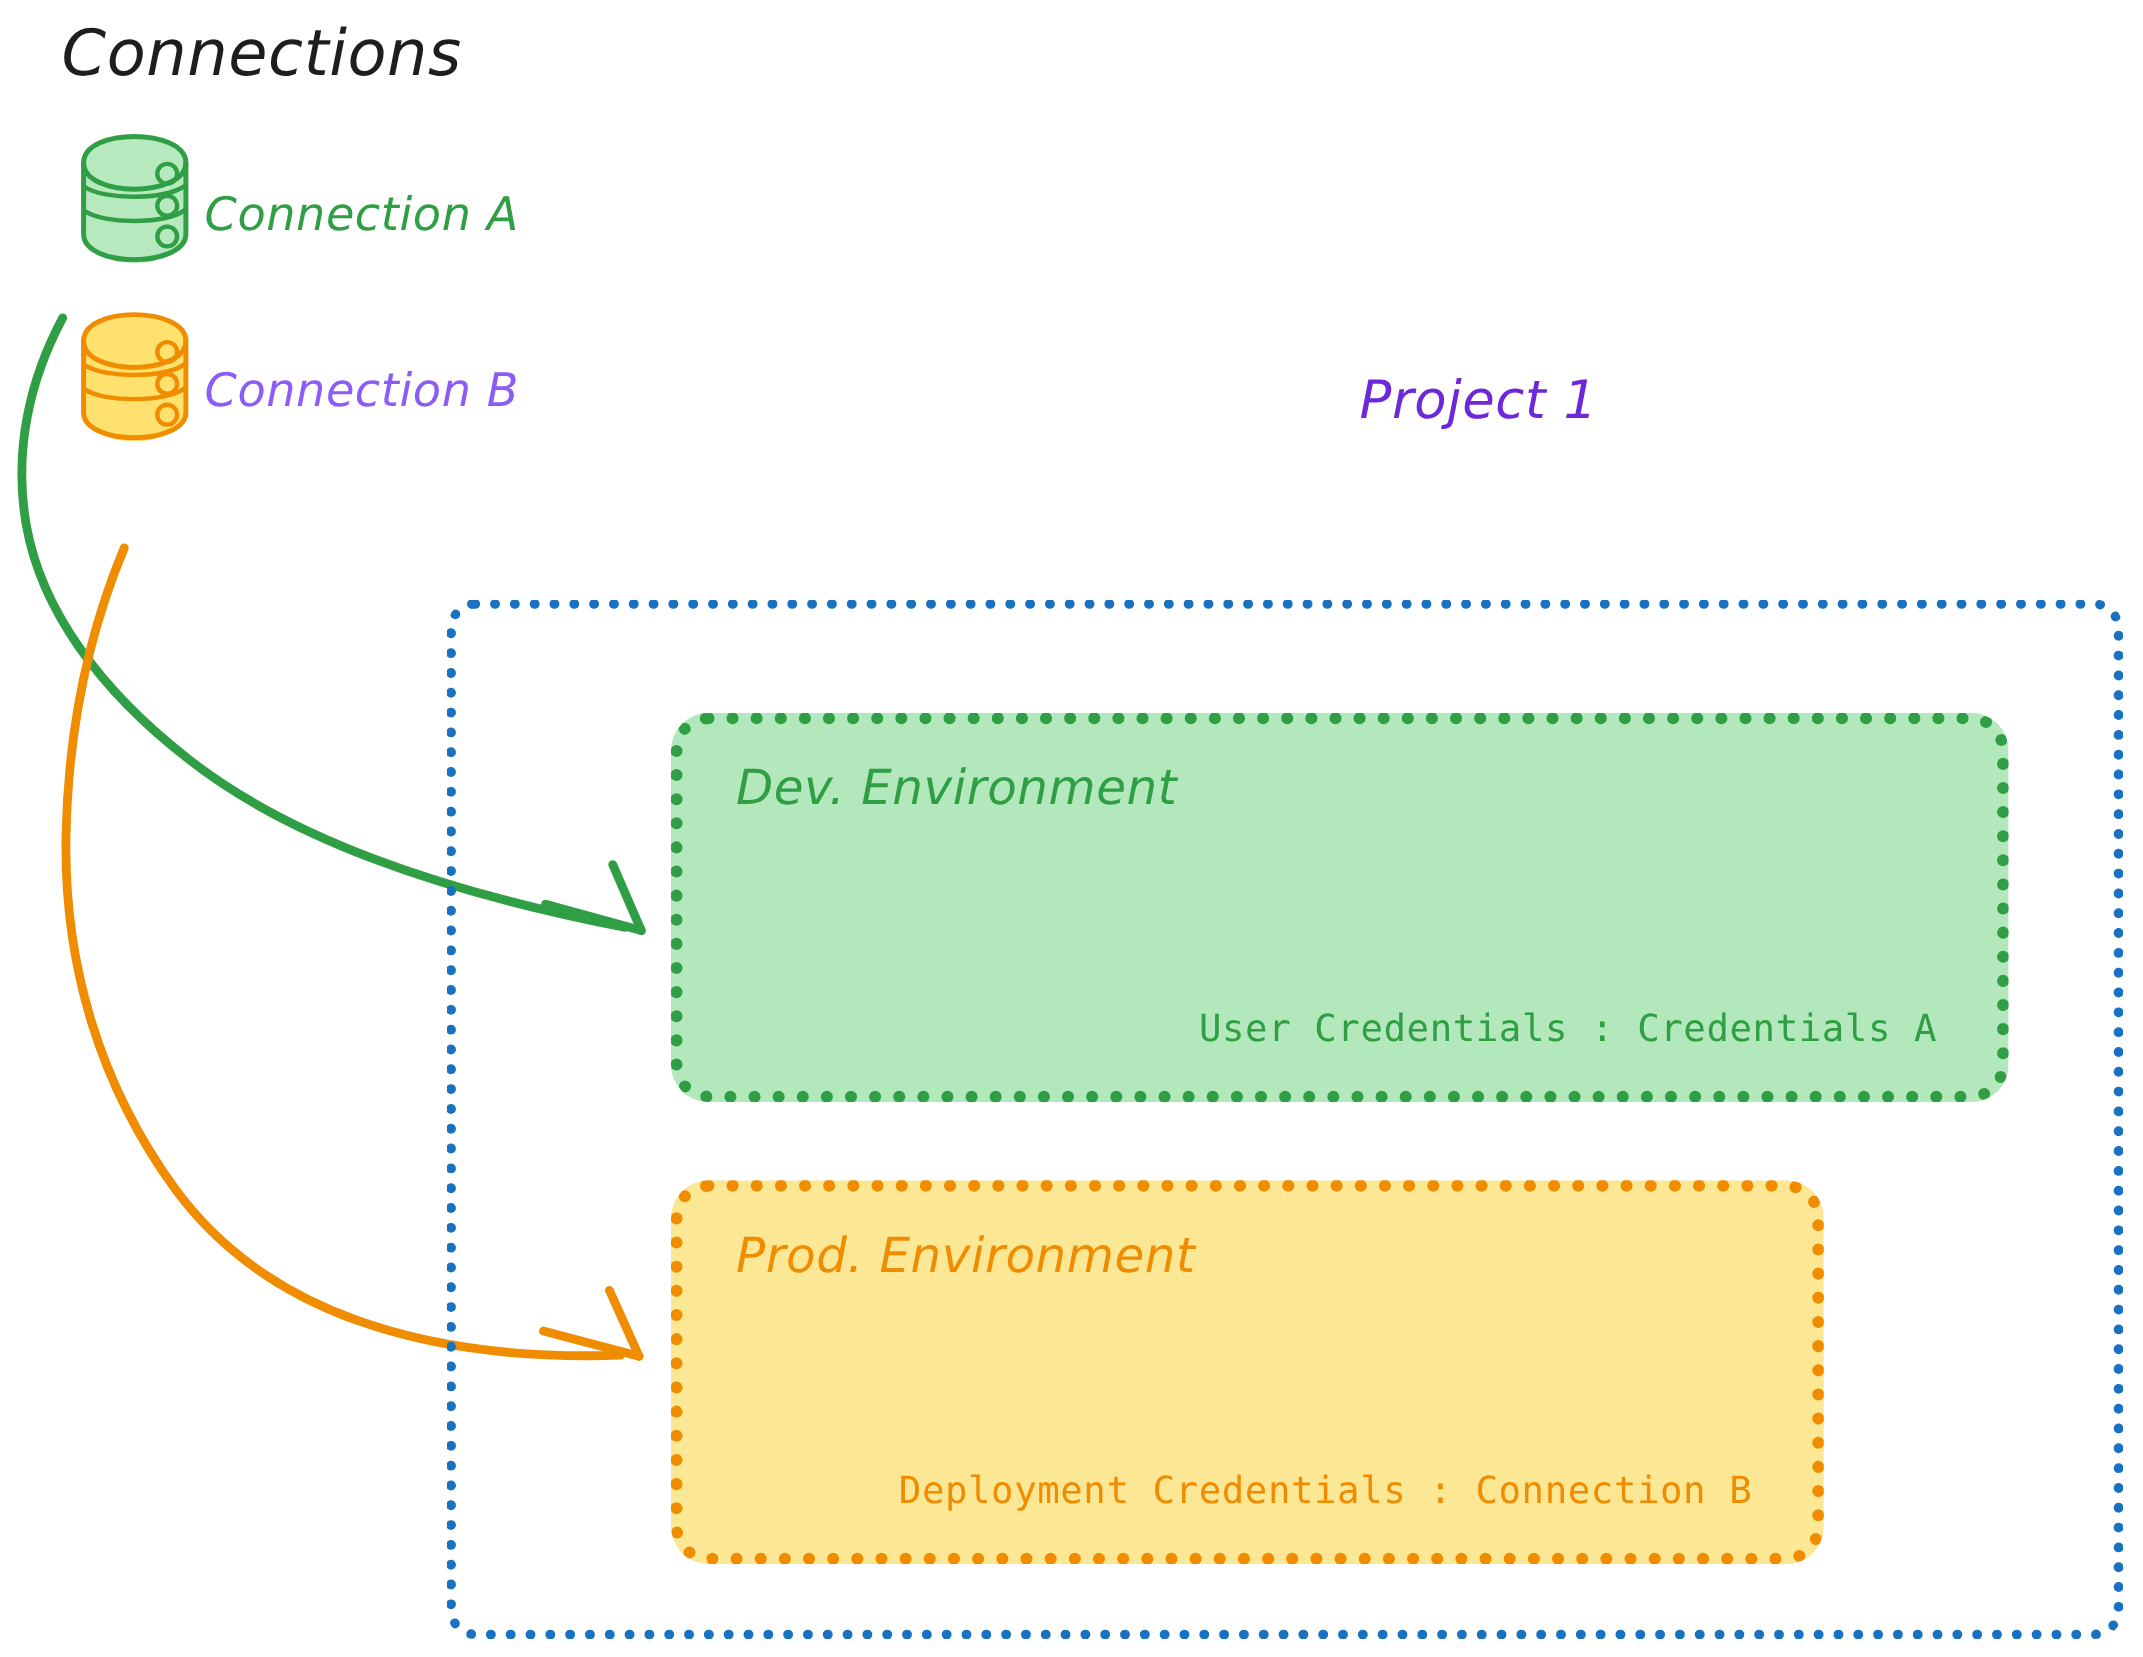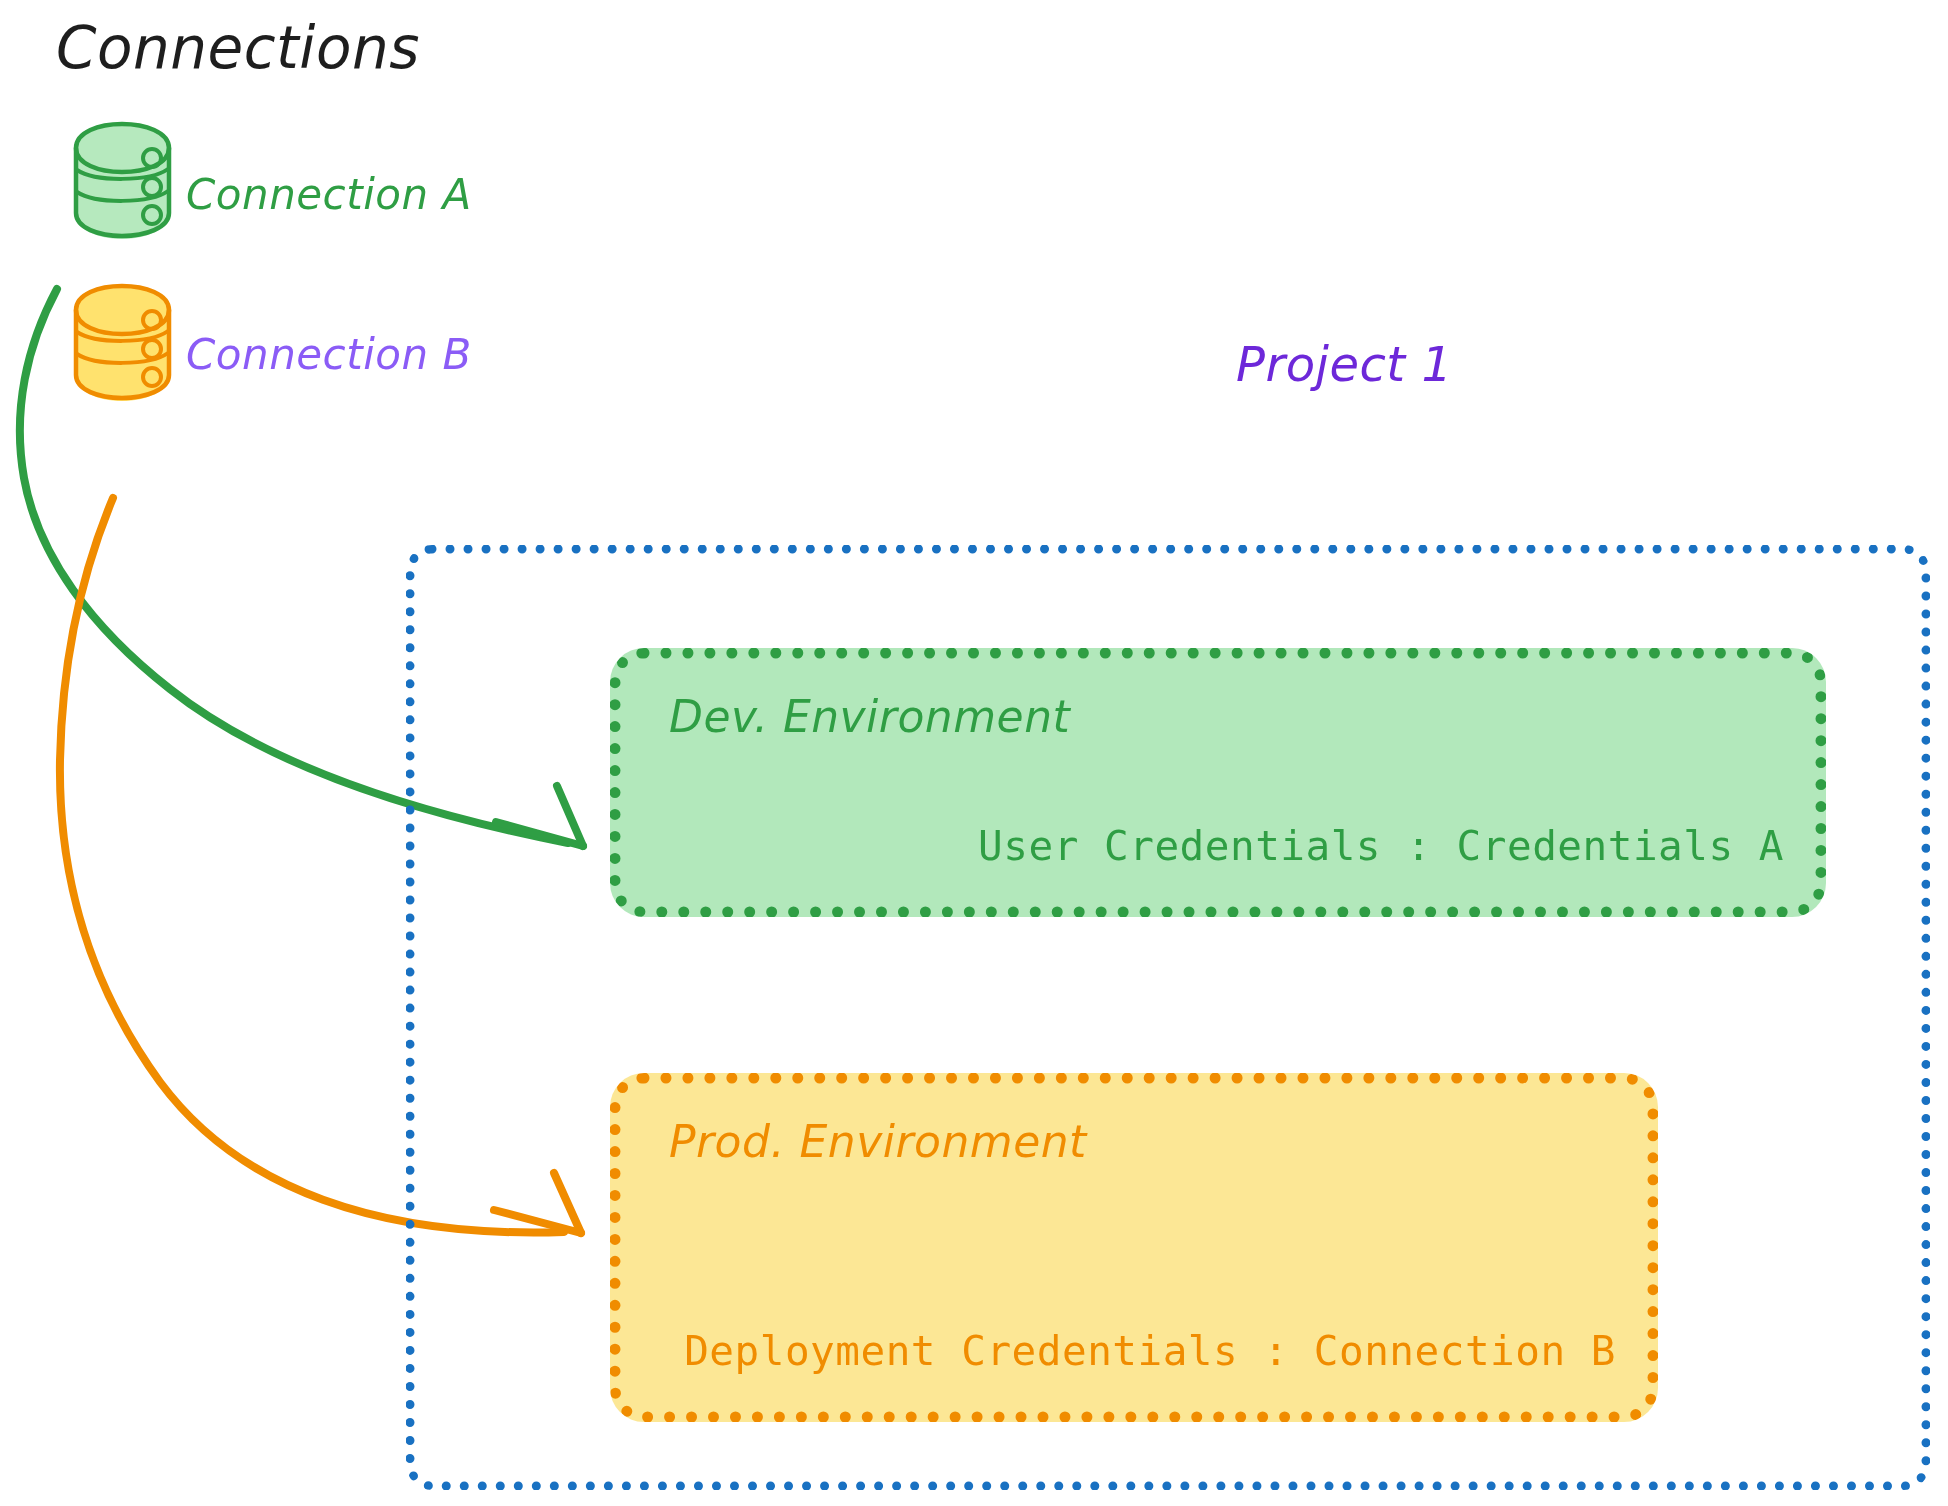--- a/index.html
+++ b/index.html
@@ -89,21 +89,21 @@
   
   .env-box {
     position: absolute;
     box-sizing: border-box;
     border-radius: 34px;
   }
   #env-dev {
     left: 610px;
     top: 648px;
     width: 1216px;
-    height: 269px;
+    height: 354px;
     background: #b2e8bb;
     border: 11px dotted #2f9e44;
   }
   #env-prod {
     left: 610px;
     top: 1073px;
     width: 1048px;
     height: 349px;
     background: #fce795;
     border: 11px dotted #f08c00;
@@ -114,23 +114,23 @@
     left: 48px;
     top: 32px;
     font-size: 44px;
     white-space: nowrap;
   }
   #env-dev .env-title { color: #2f9e44; }
   #env-prod .env-title { color: #f08c00; }
 
   .env-credentials {
     position: absolute;
-    right: 31px;
+    right: 54px;
     bottom: 36px;
-    font-size: 41px;
+    font-size: 34px;
     white-space: nowrap;
     letter-spacing: 0.5px;
   }
   #env-dev .env-credentials { color: #2f9e44; }
   #env-prod .env-credentials { color: #f08c00; }
 </style>
 </head>
 <body>
 
 <div id="canvas">

